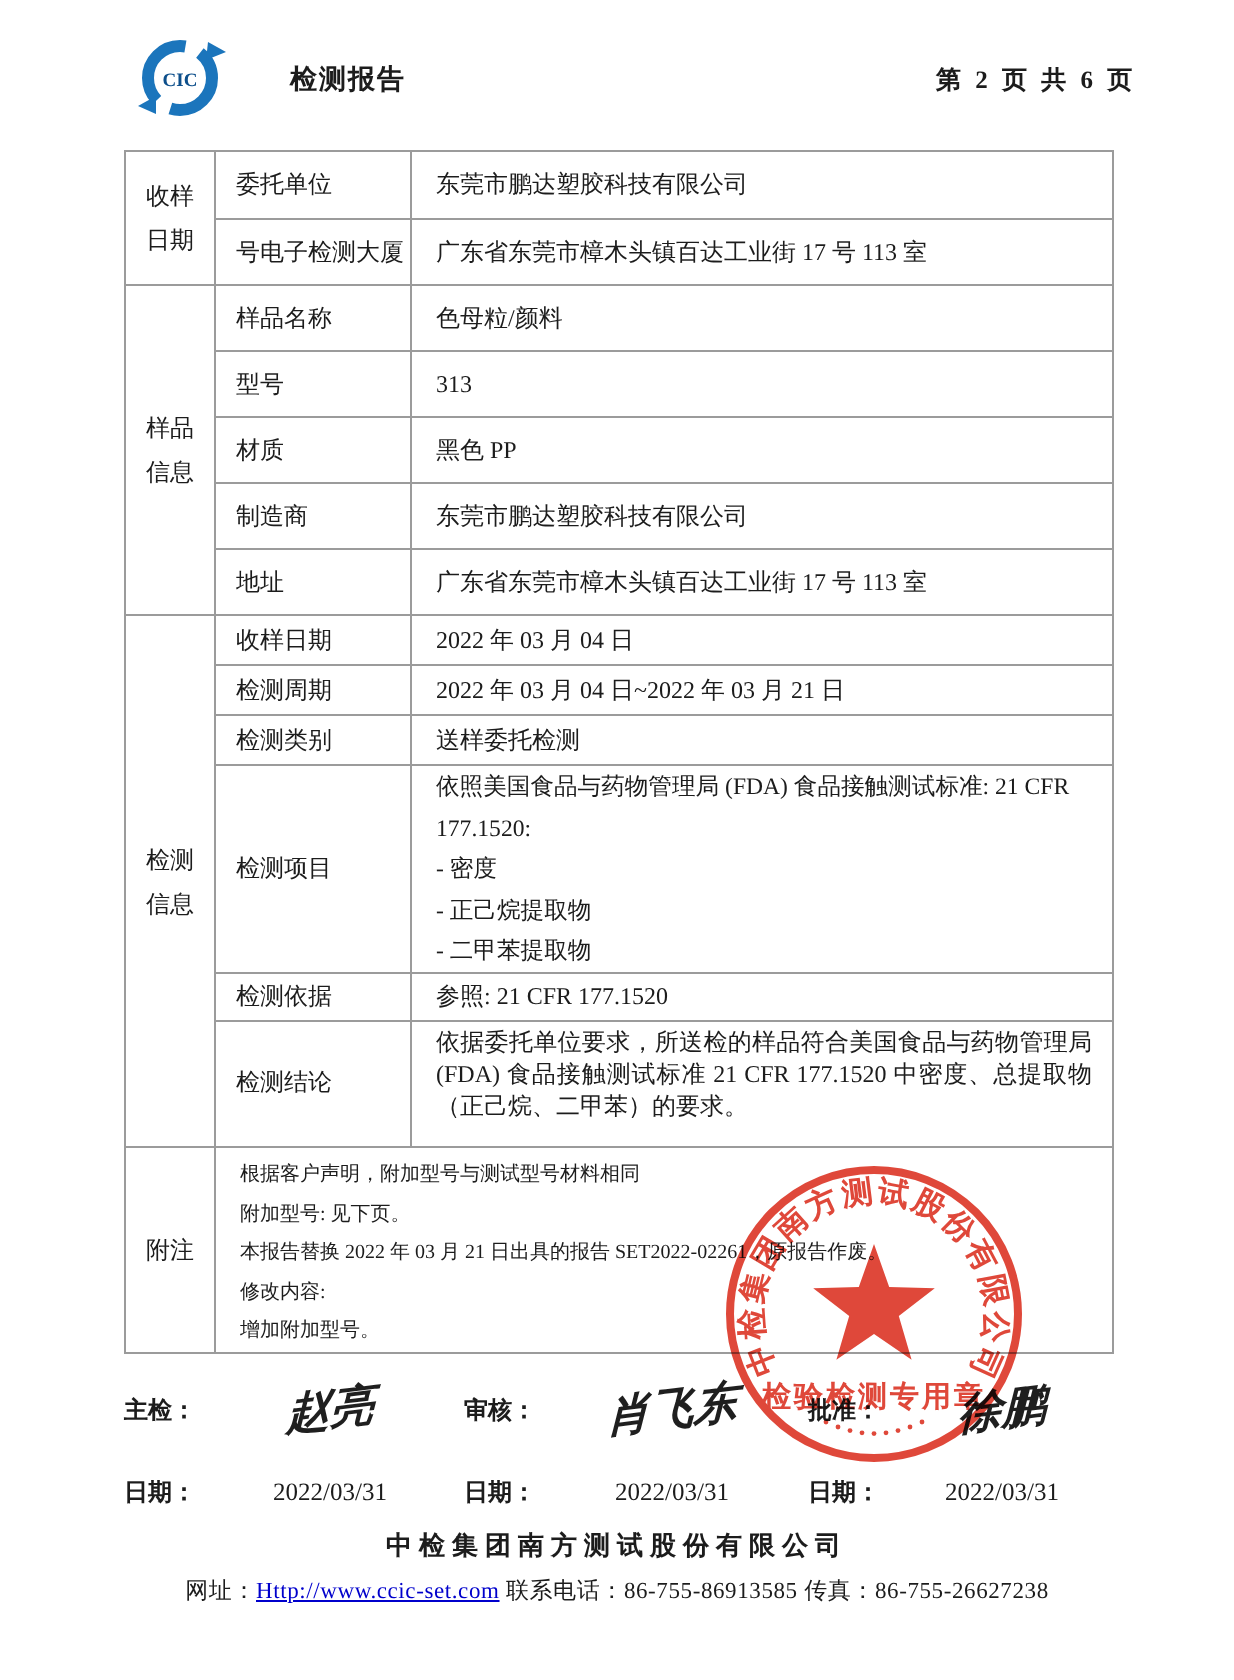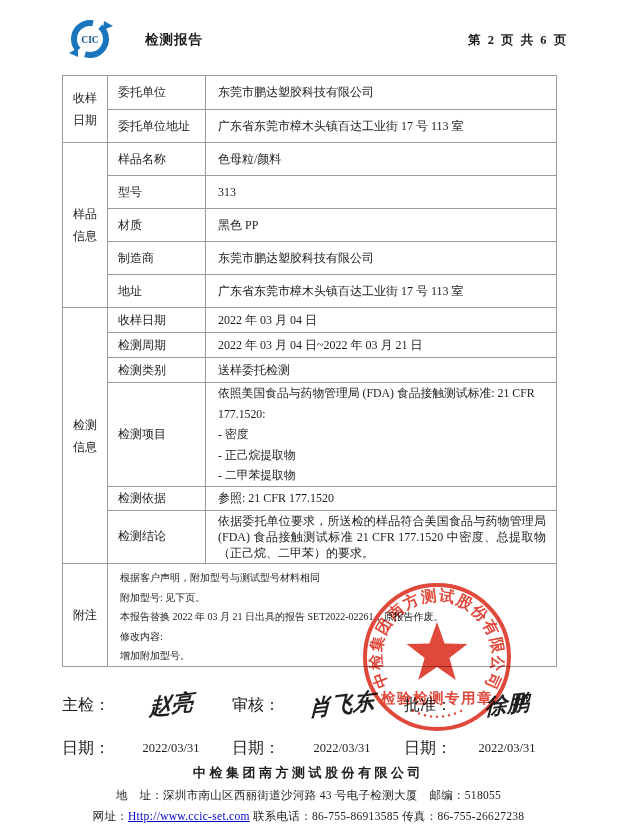--- a/index.html
+++ b/index.html
@@ -16,28 +16,28 @@
   .hdr-no { position:absolute; left:237px; top:32px; font-size:12.5px; font-weight:bold; }
   .hdr-page { position:absolute; left:468px; top:32px; font-size:12.5px; font-weight:bold; letter-spacing:2px; }
   
   table.info { position:absolute; left:62px; top:75px; width:494px; border-collapse:collapse; table-layout:fixed; }
   table.info td { border:1px solid #9b9b9b; font-size:12px; vertical-align:middle; overflow:hidden; }
   td.sec { text-align:center; word-break:break-all; line-height:22px; padding:0 9px; }
   td.f { padding-left:10px; }
   td.v { padding-left:12px; padding-right:10px; }
   .h34{height:34px}.h33{height:33px}.h25{height:25px}.h91{height:91px}.h24{height:24px}.h48{height:48px}.h100{height:100px}
   .cell-lines div { line-height:20.5px; white-space:nowrap; font-size:11.8px; }
-  td.concl { line-height:16.2px; font-size:11.8px; text-align:justify; padding-top:2px; padding-bottom:2px; }
+  td.concl { line-height:16.2px; font-size:11.8px; text-align:justify; padding-top:2px; padding-bottom:12px; }
   td.notes { vertical-align:top; padding-top:4px; }
   td.notes div { line-height:19.5px; white-space:nowrap; font-size:10px; }
   
   .sigs { position:absolute; left:62px; top:686px; width:500px; display:flex; }
   .sig-col { position:relative; }
   .sig-col.c1 { width:170px; } .sig-col.c2 { width:172px; } .sig-col.c3 { width:158px; }
-  .sig-label { font-size:16px; font-weight:normal; }
+  .sig-label { font-size:12px; font-weight:bold; }
   .sig-row { height:38px; display:flex; align-items:center; }
   .sig-script {
     flex:1; text-align:center; font-size:22px; font-weight:bold; font-style:italic;
     font-family:"DejaVu Sans","Liberation Sans",sans-serif;
     transform:rotate(-7deg) skewX(-8deg); color:#1f1f1f;
   }
   .date-row { margin-top:14px; display:flex; align-items:center; }
   .date-val { flex:1; text-align:center; font-size:12.5px; }
   
   .stamp { position:absolute; left:352px; top:572px; width:170px; height:170px;
@@ -69,21 +69,21 @@
       <col style="width:351px">
     </colgroup>
 
   <tbody>
       <tr>
     <td class="sec" rowspan="2">收样日期</td>
     <td class="f h34">委托单位</td>
     <td class="v h34">东莞市鹏达塑胶科技有限公司</td>
   </tr>
   <tr>
-    <td class="f h33">委托单位地址</td>
+    <td class="f h33">号电子检测大厦</td>
     <td class="v h33">广东省东莞市樟木头镇百达工业街 17 号 113 室</td>
   </tr>
 
   <tr>
     <td class="sec" rowspan="5">样品信息</td>
     <td class="f h33">样品名称</td>
     <td class="v h33">色母粒/颜料</td>
   </tr>
   <tr>
     <td class="f h33">型号</td>
@@ -199,20 +199,17 @@
       <circle cx="91" cy="144.4" r="1.2"></circle>
     <circle cx="97" cy="143.3" r="1.2"></circle>
       <circle cx="103" cy="141.5" r="1.2"></circle>
       <circle cx="109" cy="139" r="1.2"></circle>
   </g>
 </svg>
 
 <div class="foot">
   <div class="foot-company">中检集团南方测试股份有限公司</div>
   <div class="foot-line">
-    <span>地　址：</span><span>深圳市南山区西丽街道沙河路 43 号电子检测大厦</span>　<span>邮编：</span><span>518055</span>
-  </div>
-  <div class="foot-line">
     <span>网址：</span><span class="foot-link">Http://www.ccic-set.com</span>
     <span>联系电话：</span><span>86-755-86913585</span>
     <span>传真：</span><span>86-755-26627238</span>
   </div>
 </div>
 
 </body></html>

